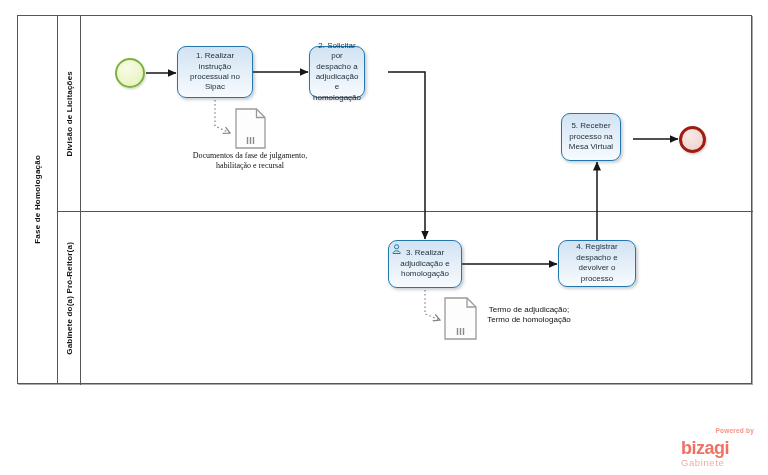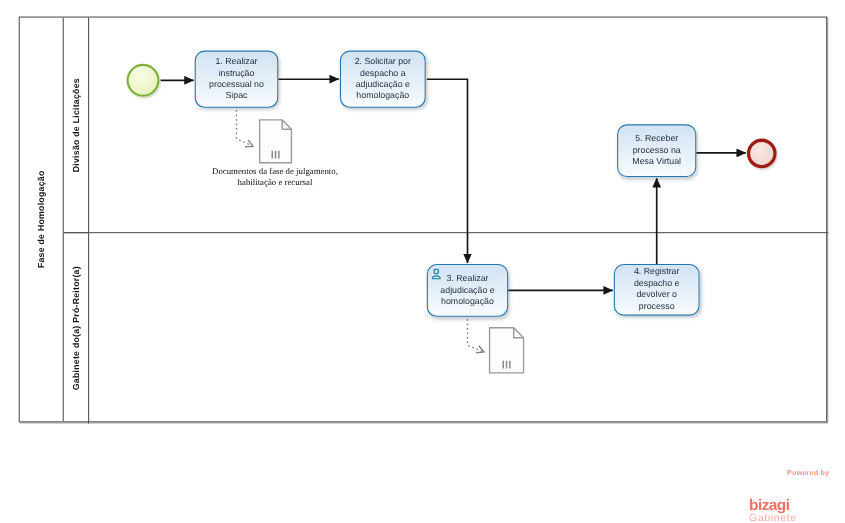--- a/index.html
+++ b/index.html
@@ -21,24 +21,24 @@
   .vtext { writing-mode:vertical-rl; transform:rotate(180deg);
     font-size:8px; font-weight:bold; color:#111; white-space:nowrap; letter-spacing:.2px; }
 
   
   .task { position:absolute; border:1.7px solid #2276ab; border-radius:9px;
     background:linear-gradient(180deg,#d2e3f3 0%,#e8f1f9 60%,#f7fbfe 100%);
     box-shadow:1.5px 2px 3px rgba(70,90,110,.28);
     display:flex; align-items:center; justify-content:center; text-align:center;
     font-size:8px; line-height:1.3; color:#1c2b3a; padding:2px 4px; }
   #task1 { left:177px; top:46px;  width:76px; height:52px; }
-  #task2 { left:309px; top:46px;  width:78px; height:52px; }
+  #task2 { left:309px; top:46px;  width:56px; height:52px; }
   #task3 { left:388px; top:240px; width:74px; height:48px; }
   #task4 { left:558px; top:240px; width:78px; height:47px;align-items:flex-end; }
-  #task5 { left:561px; top:113px; width:72px; height:48px; }
+  #task5 { left:561px; top:113px; width:60px; height:48px; }
   .user-task-icon { position:absolute; left:3px; top:3px; width:12px; height:10px; }
 
   .event { position:absolute; border-radius:50%; }
   .event-start { left:115px; top:58px; width:30px; height:30px;
     border:2.5px solid #7cb13f;
     background:radial-gradient(circle at 38% 32%, #f8fce6 0%, #e9f4c2 75%);
     box-shadow:1px 1.5px 2px rgba(90,110,60,.25); }
   .event-end { left:679px; top:126px; width:27px; height:27px;
     border:3.5px solid #9e1d12;
     background:radial-gradient(circle at 38% 32%, #f8e9e5 0%, #f0d4ce 80%);
@@ -56,22 +56,22 @@
   
   #flows { position:absolute; left:0; top:0; width:768px; height:475px; pointer-events:none; }
   #flows path { pointer-events:stroke; }
   .seq-flow { fill:none; stroke:#161616; stroke-width:1.5; }
   .assoc-flow { fill:none; stroke:#7f7f7f; stroke-width:1.2; stroke-dasharray:1.5 2.6; }
 
   
   .logo { position:absolute; left:681px; top:428px; width:76px; line-height:1; }
   .logo-powered { font-size:6.5px; font-weight:bold; color:#f29488; text-align:right;
     padding-right:3px; letter-spacing:.2px; }
-  .logo-brand { font-size:14px; font-weight:bold; color:#ee7163; letter-spacing:-.5px;
-    margin-top:17px; }
+  .logo-brand { font-size:18px; font-weight:bold; color:#ee7163; letter-spacing:-.5px;
+    margin-top:4px; }
   .logo-product { font-size:9.5px; color:#f5ab9f; margin-top:1px; letter-spacing:.6px; }
 </style>
 </head>
 <body>
 
 <div id="canvas">
 
   <div class="pool">
     <div class="pool-label-col">
       <span class="vtext">Fase de Homologação</span>
@@ -132,20 +132,21 @@
     <path d="M21.5,1 V9.5 H30" fill="none" stroke="#9a9a9a" stroke-width="1.3"></path>
     <path d="M12.5,29 V36 M15.5,29 V36 M18.5,29 V36" stroke="#8a8a8a" stroke-width="1.4" fill="none"></path>
   </svg>
   <div class="annotation" id="doc1-label">Documentos da fase de julgamento, habilitação e recursal</div>
 
   <svg class="doc-shape" id="doc2" width="33" height="43" viewBox="0 0 33 43">
     <path d="M1,1 H23 L32,10 V42 H1 Z" fill="#fdfdfd" stroke="#9a9a9a" stroke-width="1.3"></path>
     <path d="M23,1 V10 H32" fill="none" stroke="#9a9a9a" stroke-width="1.3"></path>
     <path d="M13.5,31 V38 M16.5,31 V38 M19.5,31 V38" stroke="#8a8a8a" stroke-width="1.4" fill="none"></path>
   </svg>
+  <div class="annotation" id="doc2-label">Termo de adjudicação; Termo de homologação</div>
 
   <div class="logo">
     <div class="logo-powered">Powered by</div>
     <div class="logo-brand">bizagi</div>
     <div class="logo-product">Gabinete</div>
   </div>
 
 </div>
 
 </body></html>

